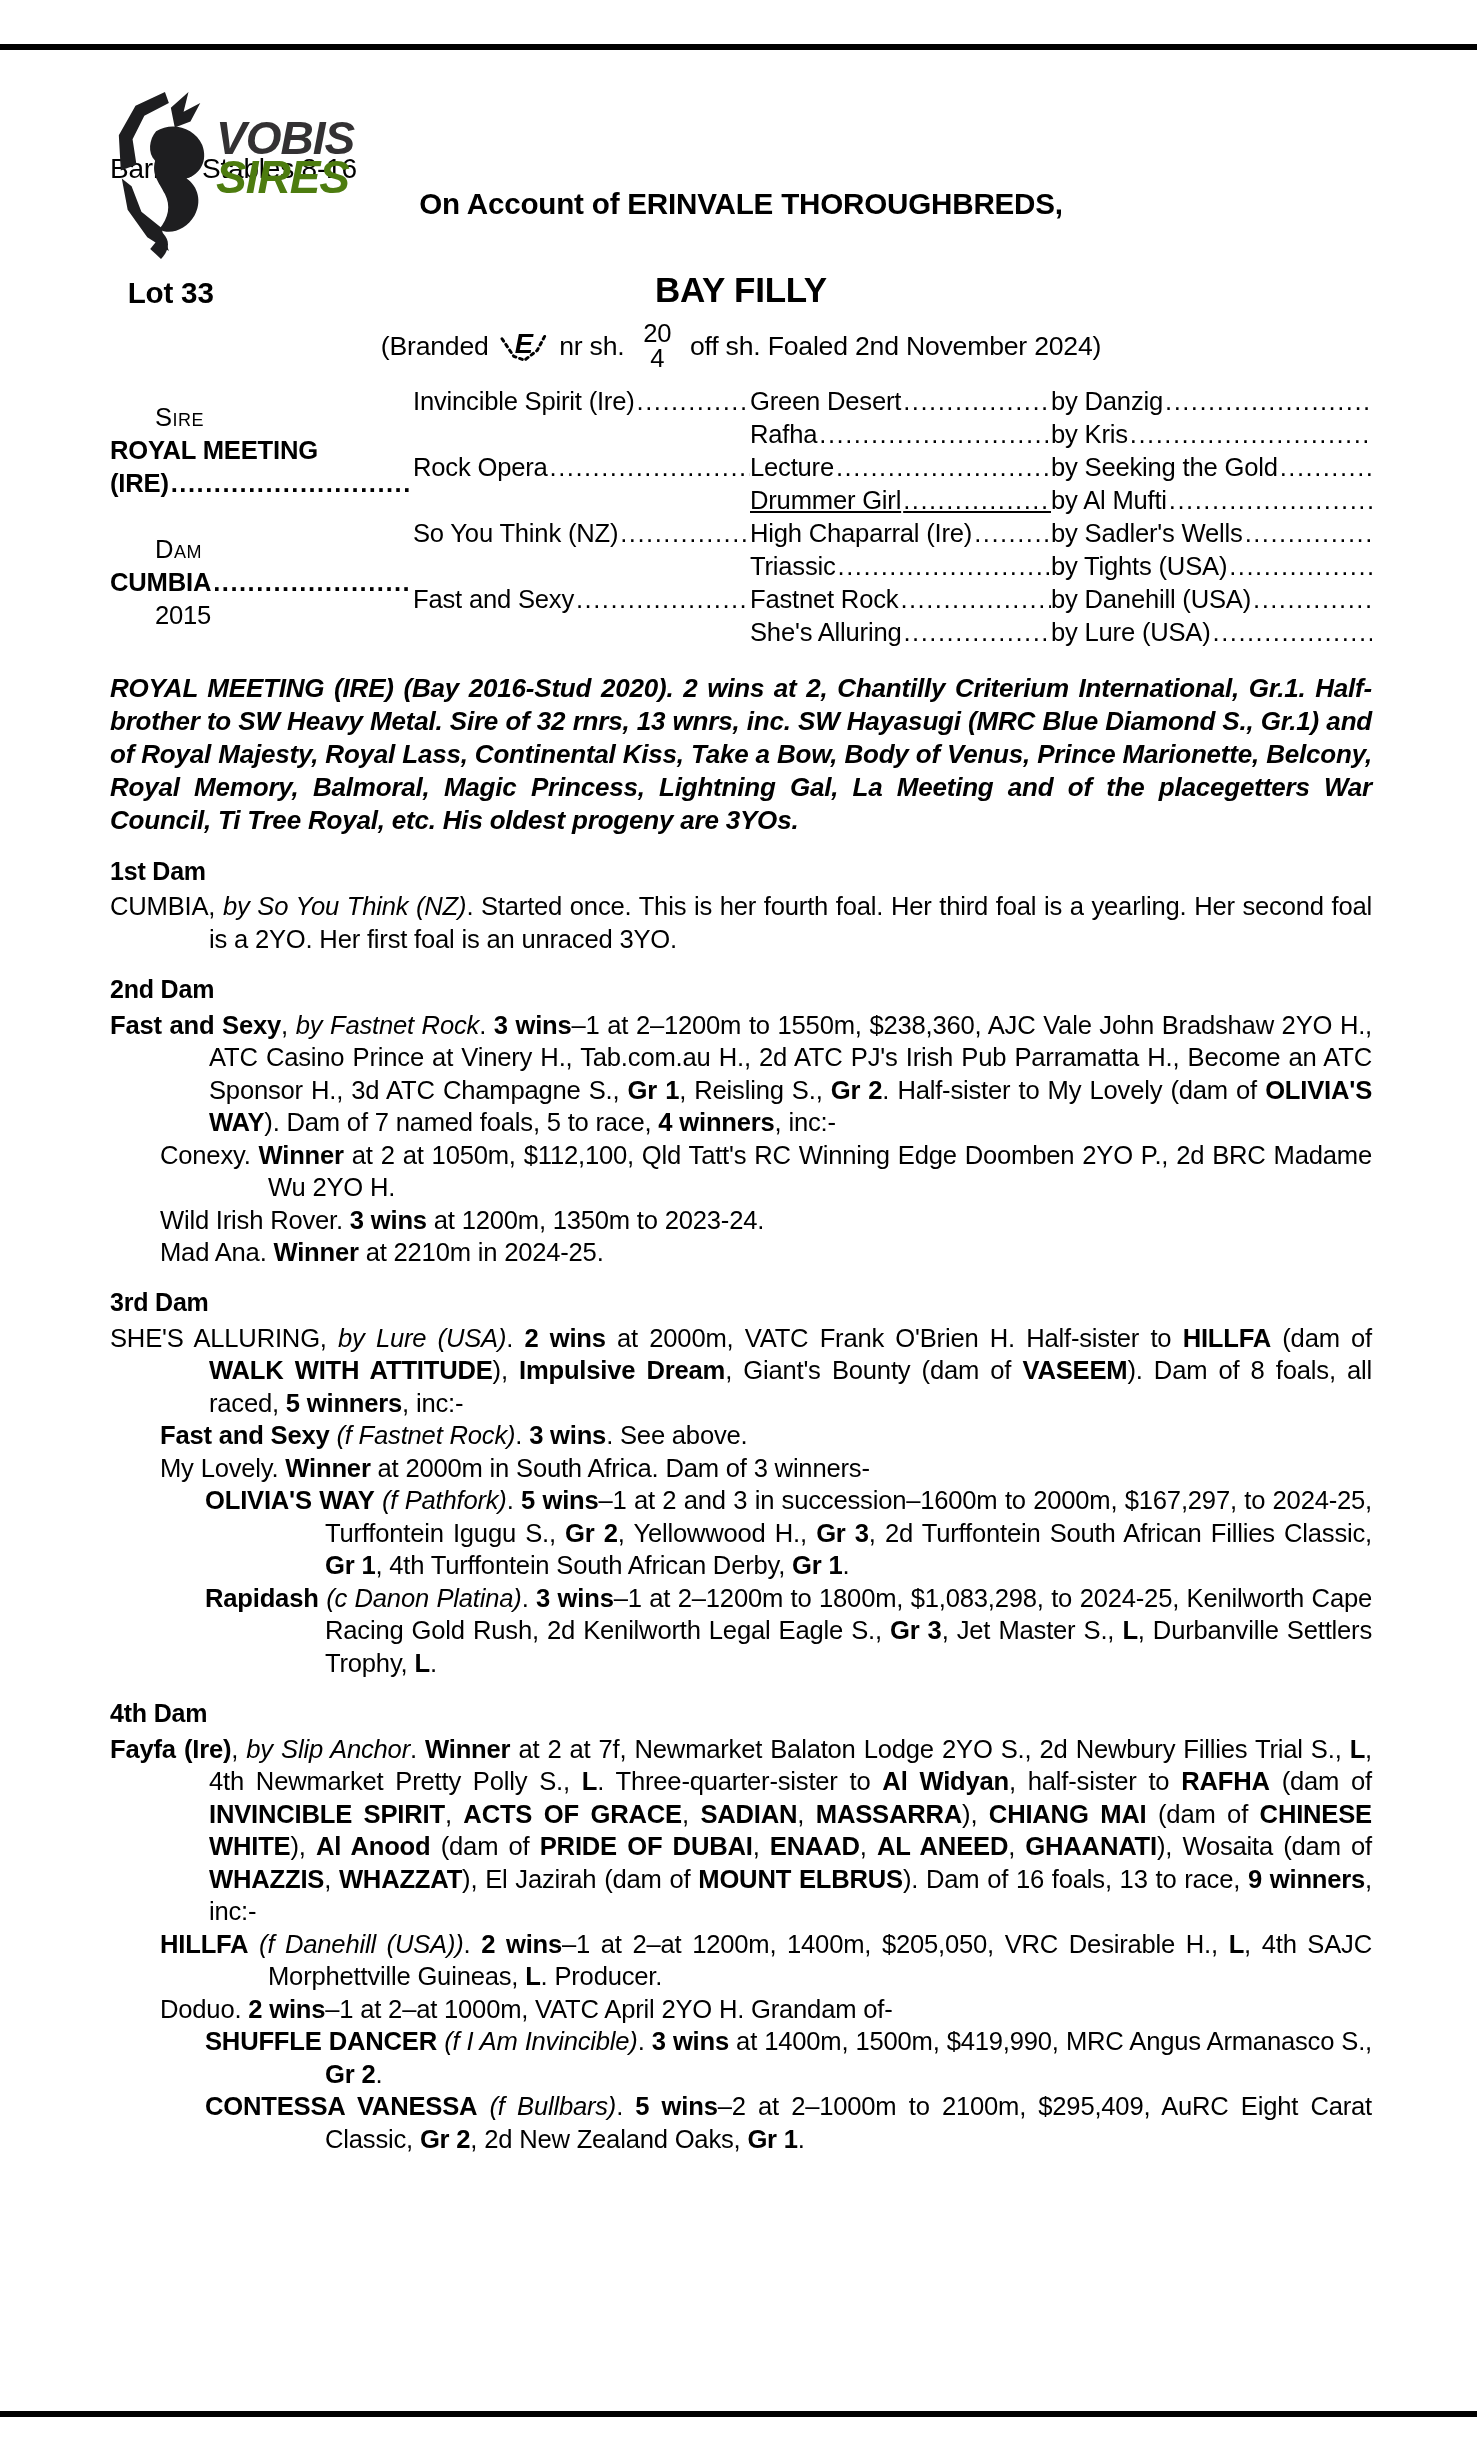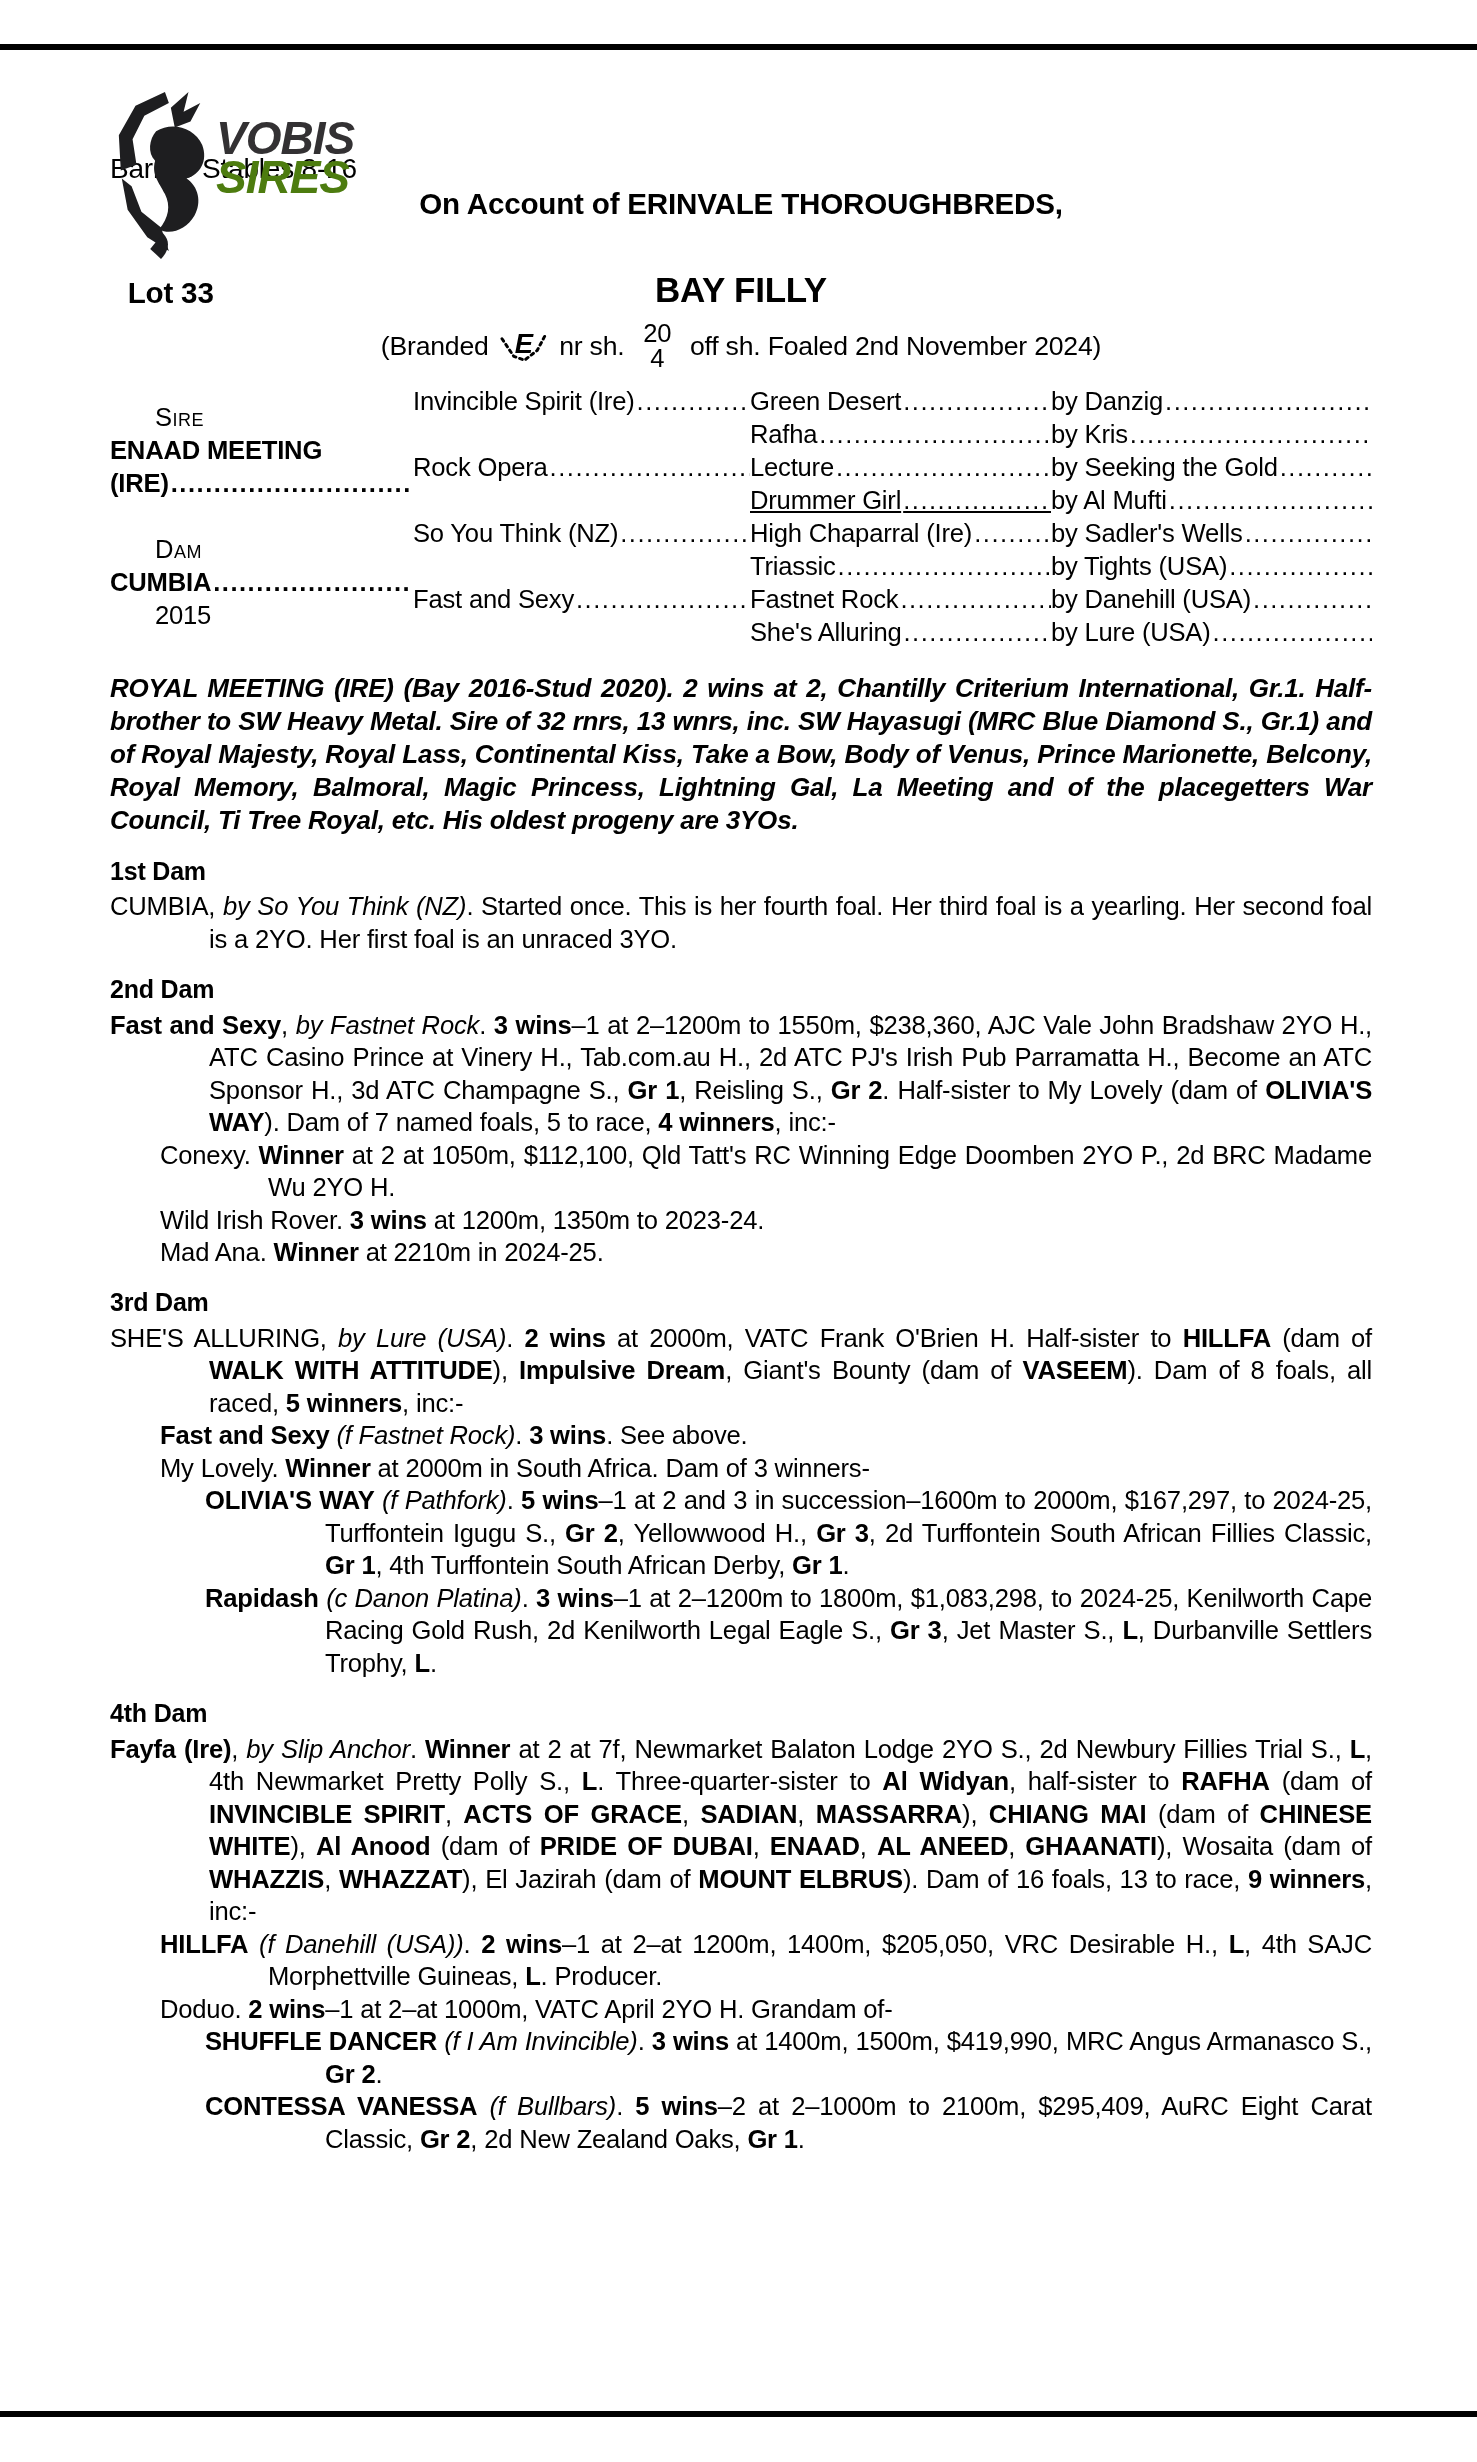--- a/index.html
+++ b/index.html
@@ -103,21 +103,21 @@
       <span class="year-brand">
         <span>20</span>
         <span>4</span>
       </span>
       <span>off sh. Foaled 2nd November 2024)</span>
     </div>
 
     <div class="ped-table">
       <div class="blockcell c1s">
         <div class="gen1-label">Sire</div>
-        <div class="gen1-name">ENAAD MEETING</div>
+        <div class="gen1-name">ROYAL MEETING</div>
         <div class="lead b">
             <span class="txt">(IRE)</span>
             <span class="dots"></span>
           </div>
       </div>
       <div class="blockcell c1d">
         <div class="gen1-label">Dam</div>
         <div class="lead b">
             <span class="txt">CUMBIA</span>
             <span class="dots"></span>

